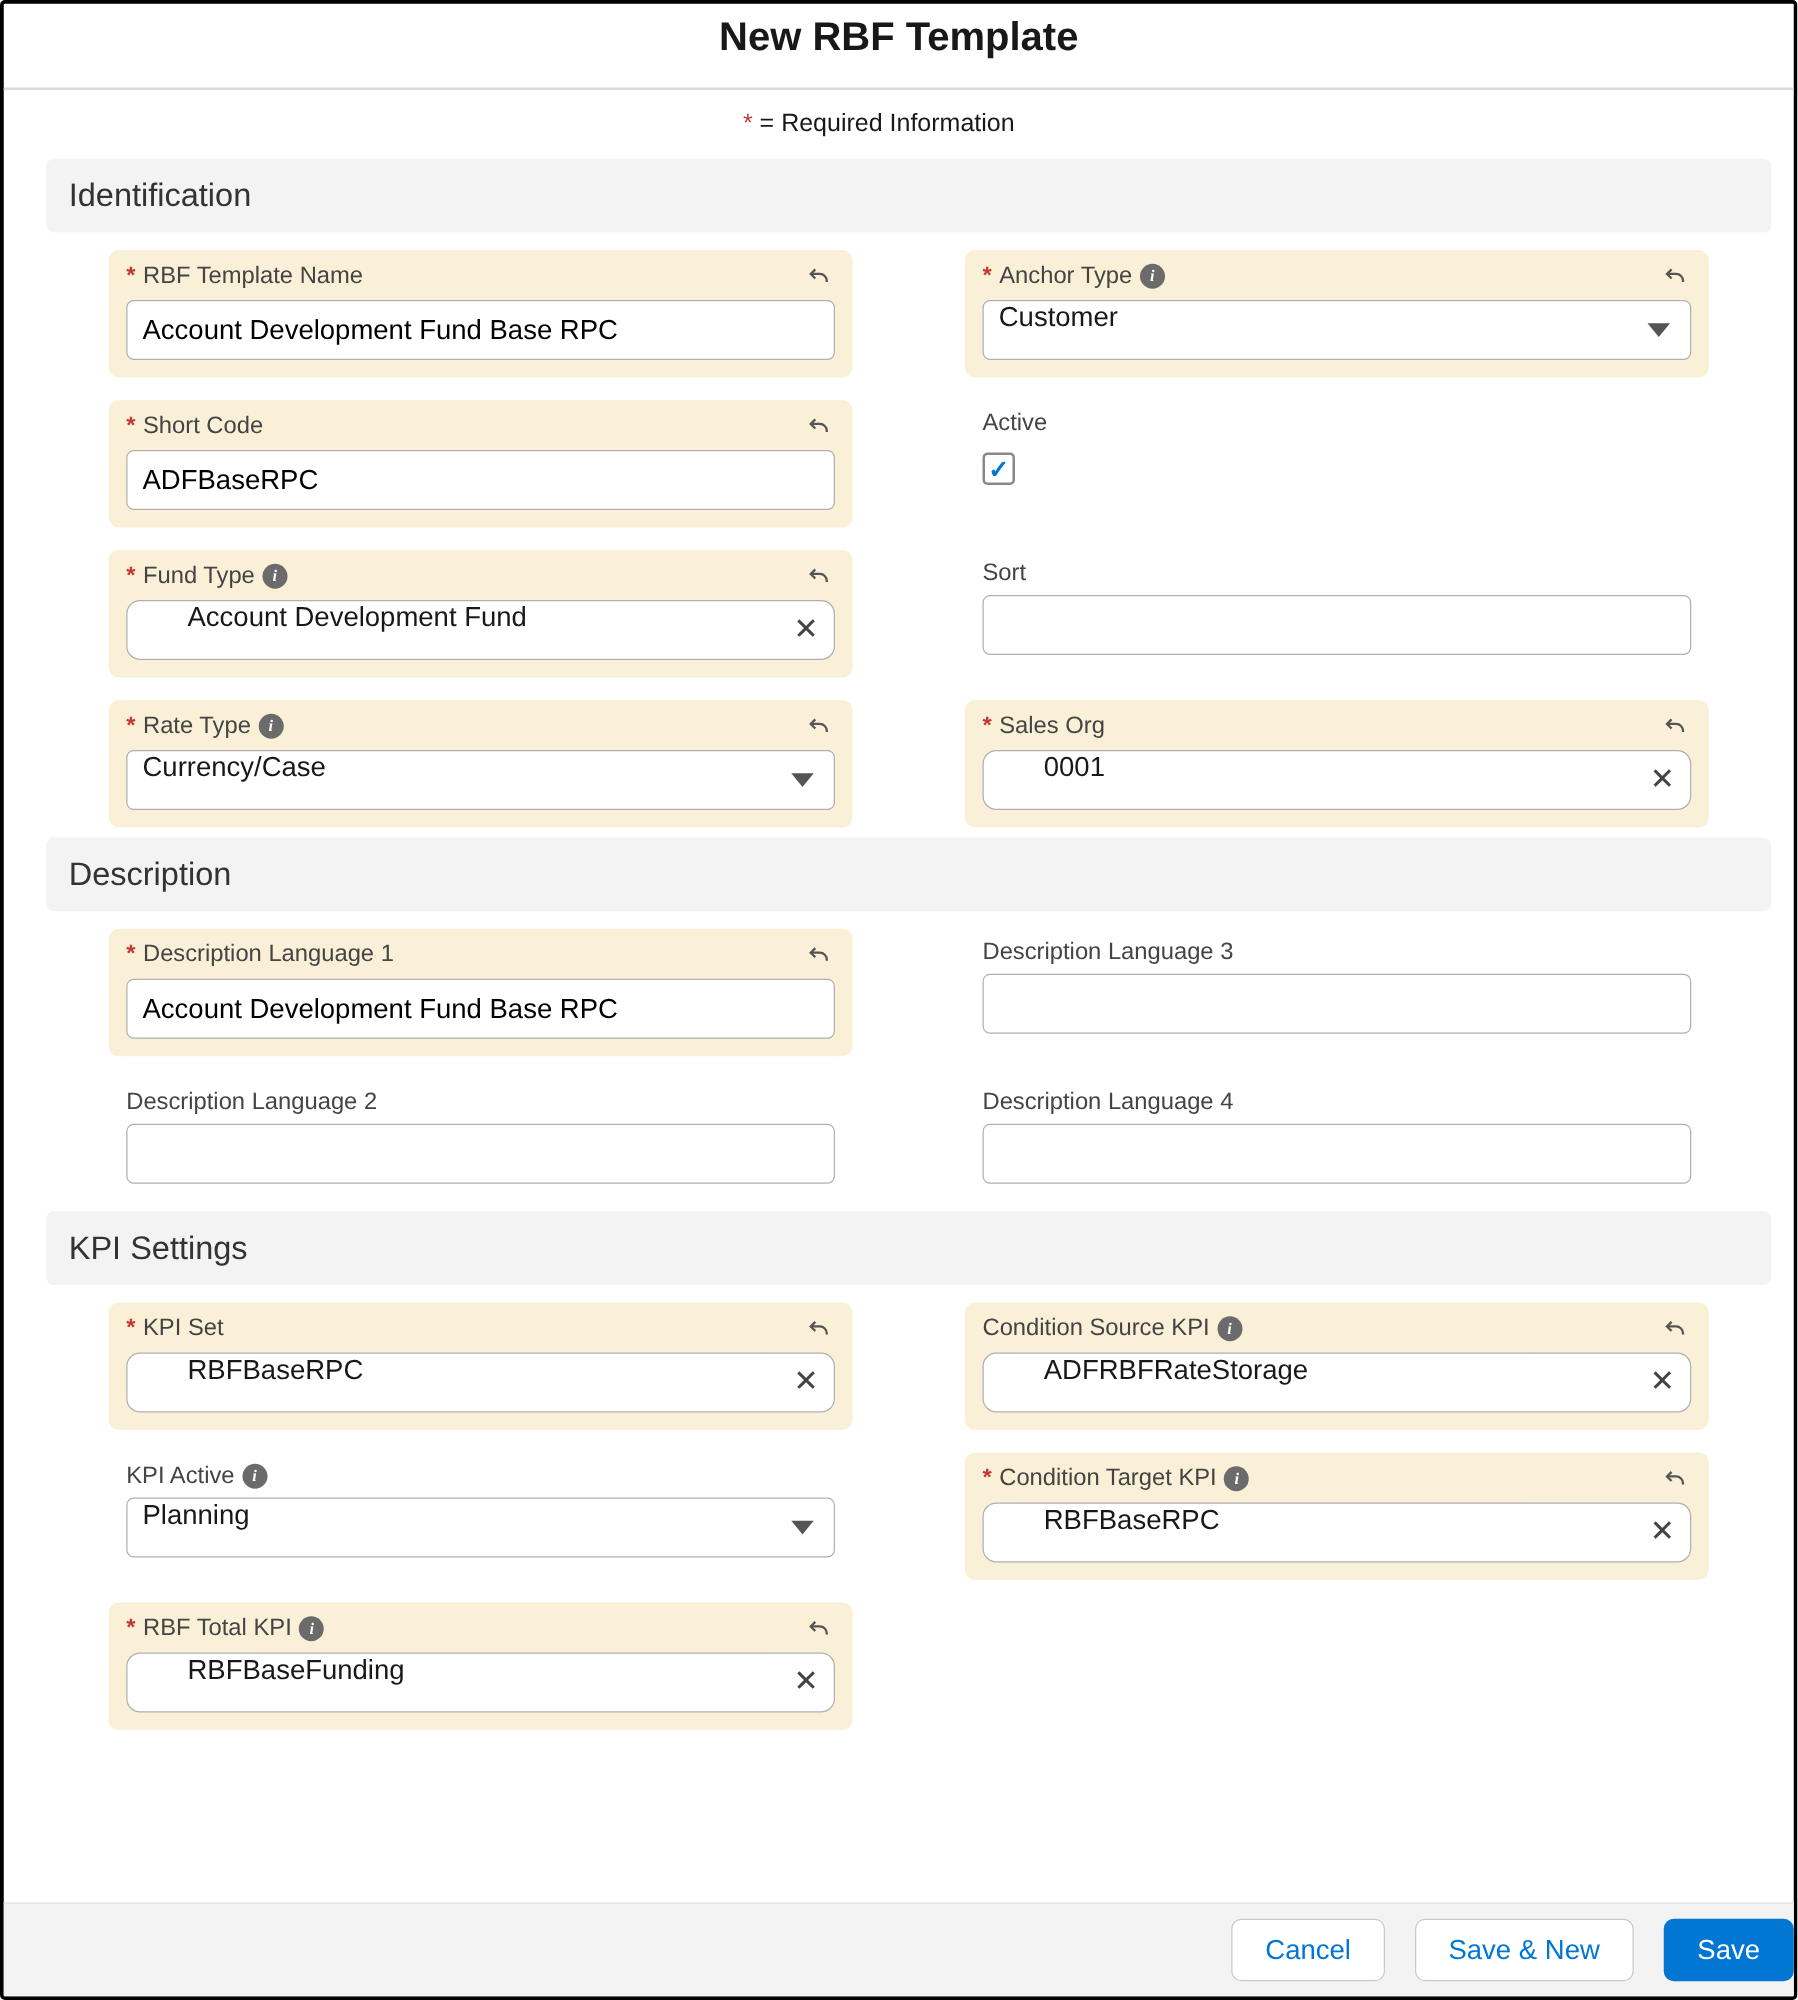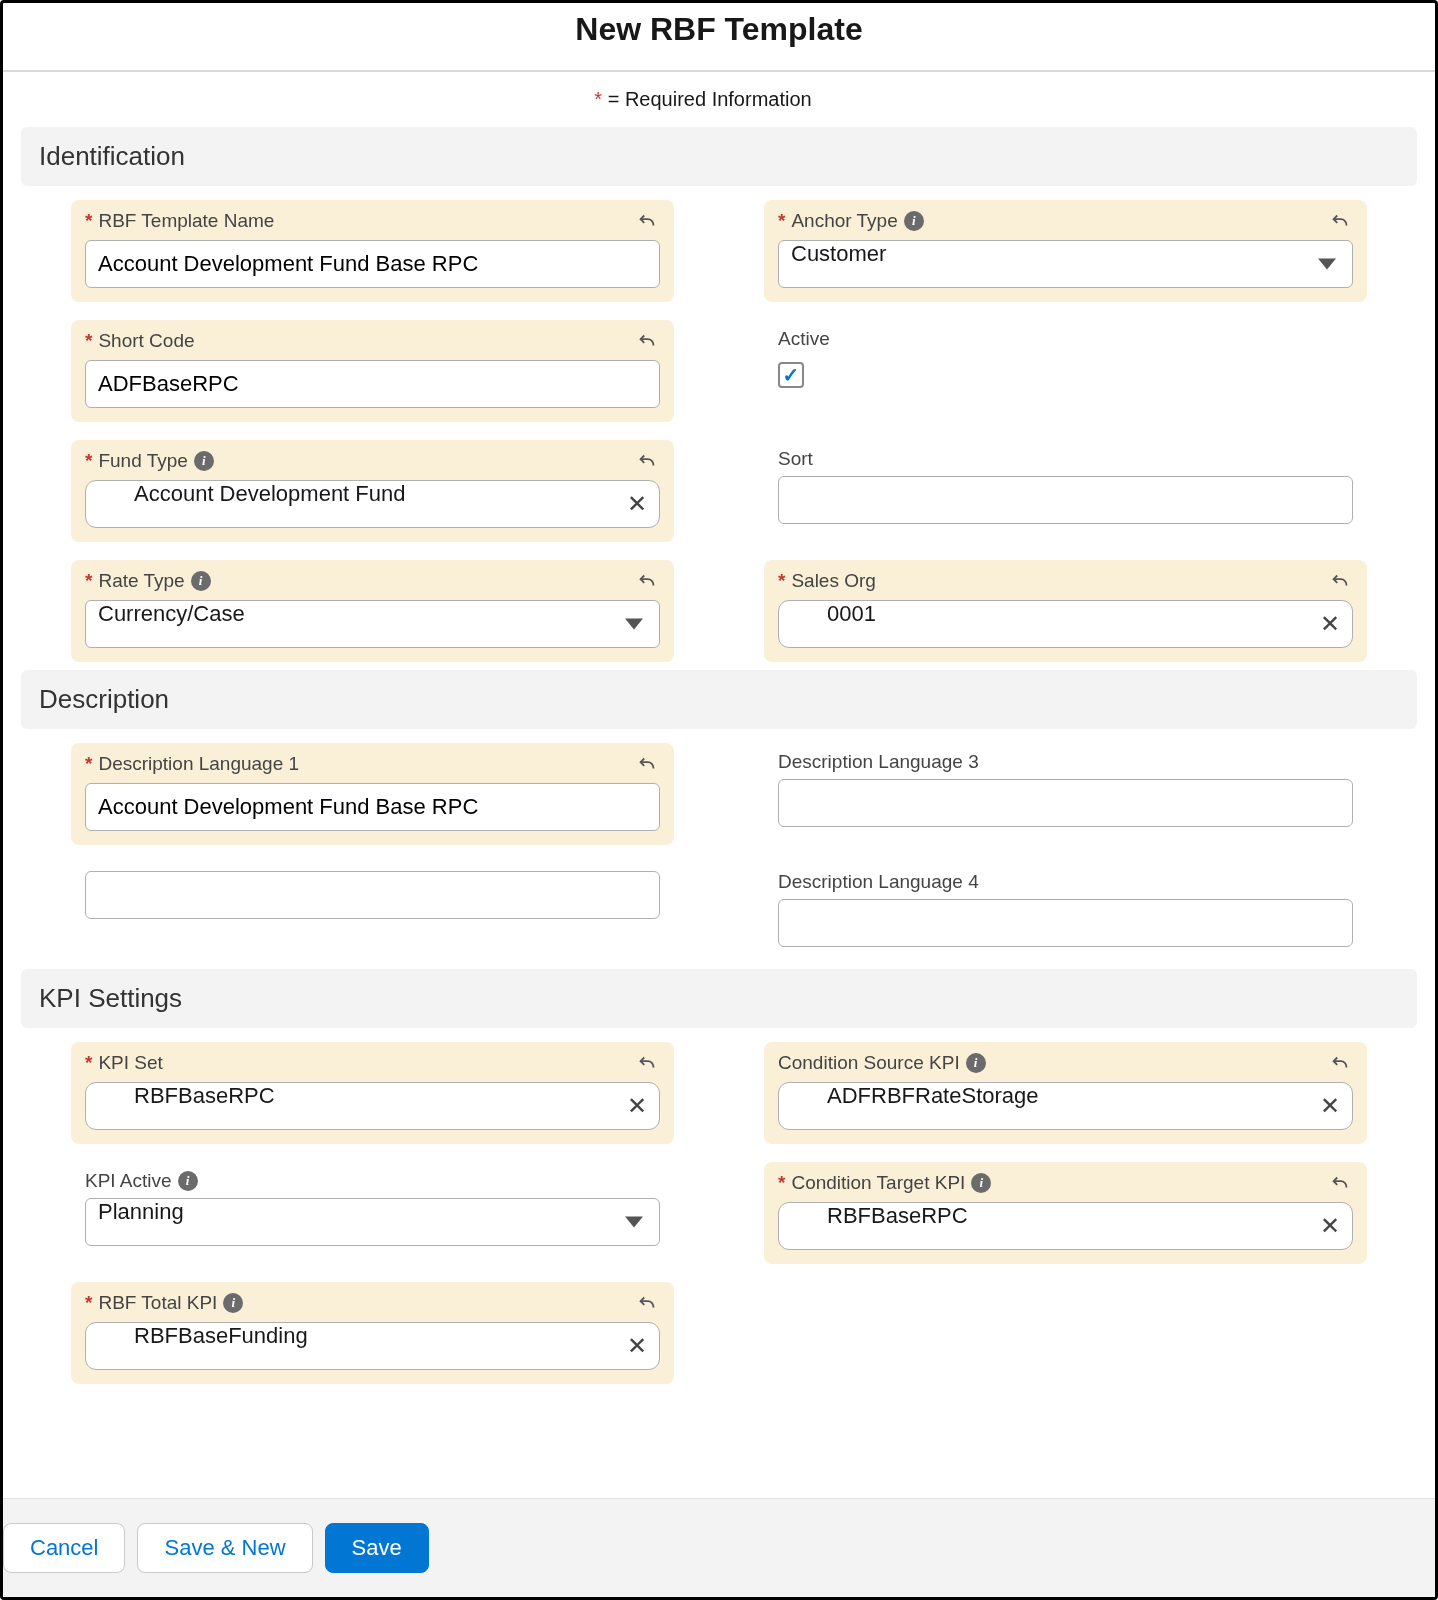--- a/index.html
+++ b/index.html
@@ -32,21 +32,21 @@
   .req-note {
     text-align: center;
     padding: 16px 32px 8px 0;
     font-size: 20px;
     color: #181818;
   }
   .req-note .star { color: #c23934; }
   .body {
     flex: 1 1 auto;
     overflow: hidden;
-    padding: 0 18px 20px 18px;
+    padding: 0 18px 20px 34px;
   }
   .section-hdr {
     background: #f3f3f3;
     border-radius: 6px;
     padding: 14px 18px;
     font-size: 26px;
     font-weight: 400;
     margin: 8px 0 14px 0;
     color: #333;
   }
@@ -130,24 +130,24 @@
     border: 2px solid #888;
     border-radius: 4px;
     display: inline-flex; align-items: center; justify-content: center;
     color: #0176d3;
     font-size: 20px;
     font-weight: bold;
     cursor: pointer;
   }
   .footer {
     background: #f3f3f3;
-    padding: 24px 0;
+    padding: 12px 0;
     display: flex;
-    justify-content: flex-start;
-    gap: 12px;
+    justify-content: flex-end;
+    gap: 24px;
     border-top: 1px solid #e3e3e3;
   }
   .btn {
     height: 50px;
     padding: 0 26px;
     border-radius: 8px;
     font-size: 22px;
     cursor: pointer;
     display: inline-flex; align-items: center; justify-content: center;
   }
@@ -326,20 +326,23 @@
       <div class="field">
         <div class="label-row">
           <span>Description Language 3</span>
         </div>
         <div class="ctrl">
           <input type="text" value="" style="">
         </div>
       </div>
 
       <div class="field">
+        <div class="label-row">
+          <span>Description Language 2</span>
+        </div>
         <div class="ctrl">
           <input type="text" value="" style="">
         </div>
       </div>
 
       <div class="field">
         <div class="label-row">
           <span>Description Language 4</span>
         </div>
         <div class="ctrl">

